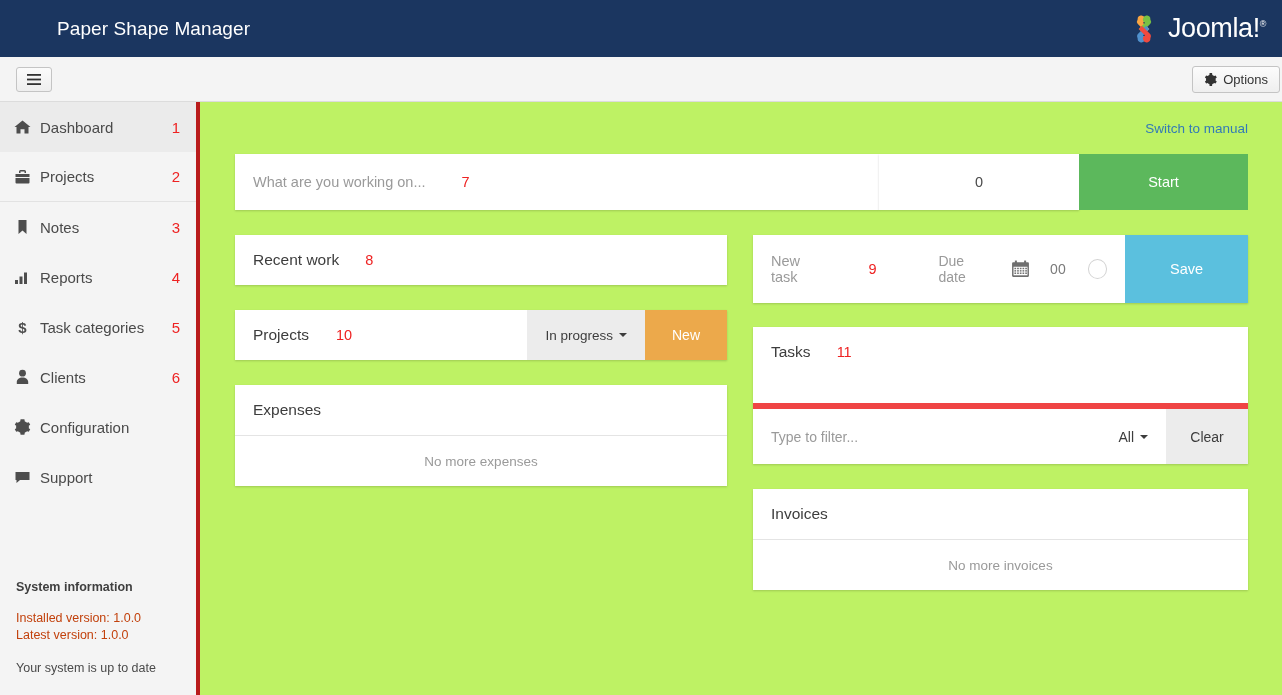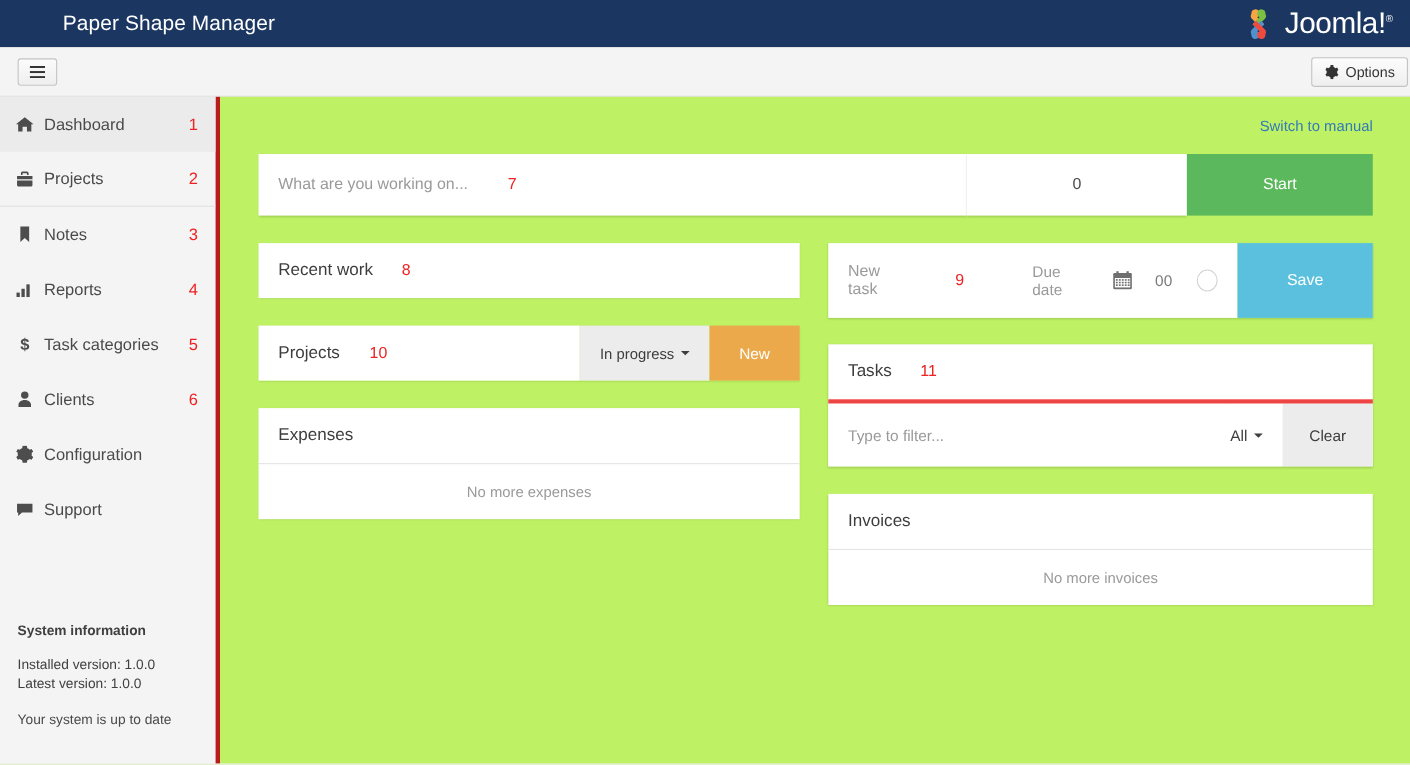--- a/index.html
+++ b/index.html
@@ -5,21 +5,21 @@
   * { box-sizing: border-box; margin: 0; padding: 0; }
   html, body {
     width: 1282px; height: 695px;
     font-family: "Liberation Sans", sans-serif;
     background: #ededed;
     overflow: hidden;
   }
 
   
   .topbar {
-    height: 43px;
+    height: 57px;
     background: #1b3660;
     display: flex;
     align-items: center;
     position: relative;
   }
   .topbar-title {
     color: #ffffff;
     font-size: 19px;
     margin-left: 57px;
     letter-spacing: .1px;
@@ -115,21 +115,21 @@
   .nav-num {
     color: #ee2222;
     font-size: 15px;
     margin-left: 6px;
     min-width: 12px;
     text-align: right;
   }
 
   .sysinfo { position: absolute; left: 16px; top: 478px; width: 180px; }
   .sysinfo-title { font-size: 12.5px; font-weight: bold; color: #3f3f3f; margin-bottom: 16px; }
-  .sysinfo-line { font-size: 12.5px; color: #404040; line-height: 17px; }
+  .sysinfo-line { font-size: 12.5px; color: #c2410c; line-height: 17px; }
   .sysinfo-status { font-size: 12.5px; color: #4a4a4a; margin-top: 17px; }
 
   
   .main {
     flex: 1;
     background: #bef264;
     padding: 0 34px 0 35px;
     position: relative;
     overflow: hidden;
   }
@@ -256,21 +256,21 @@
   .btn-save {
     width: 123px;
     background: #5bc0de;
     color: #fff;
     display: flex; align-items: center; justify-content: center;
     font-size: 14.5px;
     cursor: pointer;
   }
 
   
-  .filter-row { display: flex; height: 61px; border-top: 4px solid #ef4444; }
+  .filter-row { display: flex; height: 61px; border-top: 6px solid #ef4444; margin-top: 26px; }
   .filter-input {
     flex: 1;
     display: flex; align-items: center;
     padding-left: 18px;
     background: #fff;
   }
   .filter-input .placeholder { font-size: 14px; }
   .filter-all {
     display: flex; align-items: center; gap: 6px;
     padding-right: 18px;

